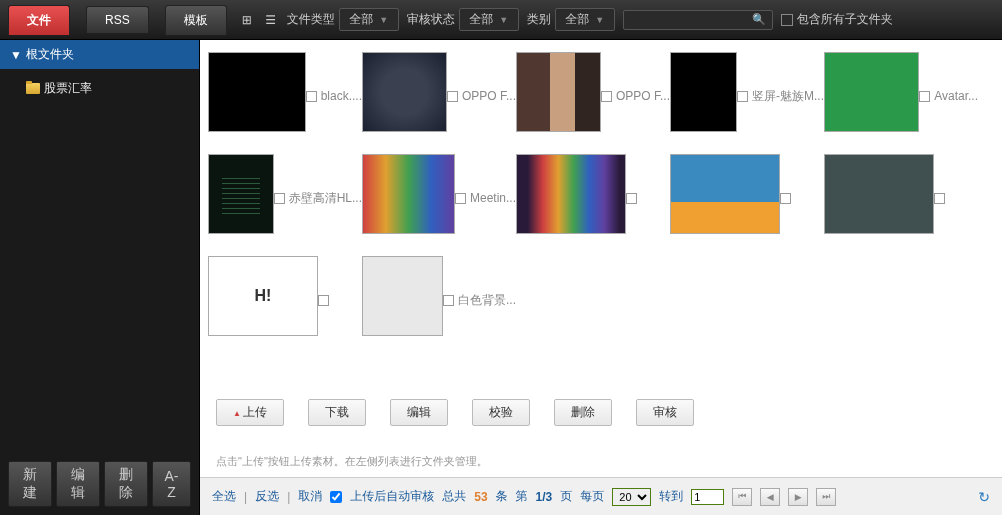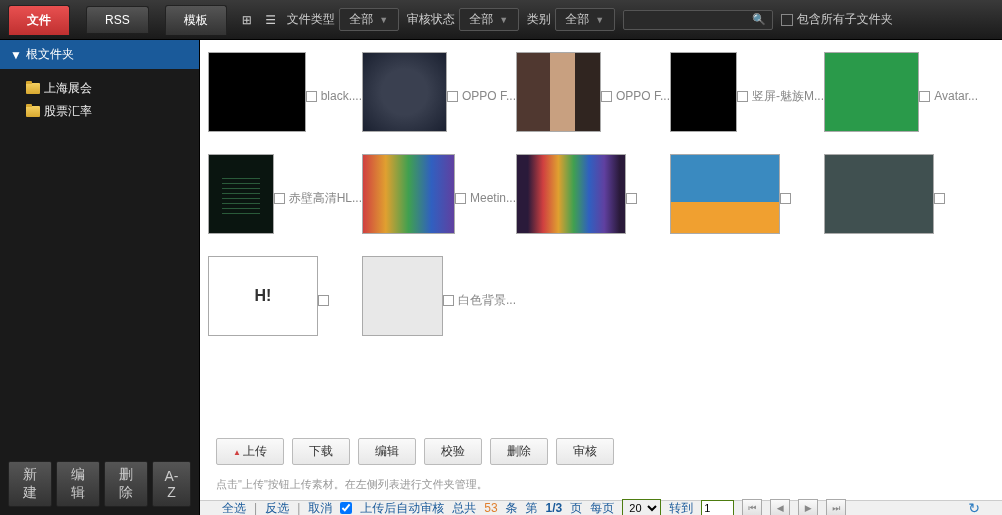--- a/index.html
+++ b/index.html
@@ -25,27 +25,27 @@
 .folder-icon::before{content:"";position:absolute;top:-2px;left:0;width:6px;height:3px;background:#d8a830;border-radius:1px 1px 0 0}
 .side-actions{padding:8px;display:flex;gap:4px}
 .side-btn{background:linear-gradient(#555,#333);color:#ccc;border:1px solid #222;padding:4px 8px;cursor:pointer;border-radius:2px;font-size:14px}
 .content{flex:1;background:#fff;display:flex;flex-direction:column;overflow:hidden}
 .grid{flex:1;overflow-y:auto;padding:12px 8px;display:flex;flex-wrap:wrap;align-content:flex-start}
 .item{width:154px;margin:0 0 14px 0;display:flex;align-items:center}
 .thumb{width:110px;height:80px;border:1px solid #aaa;background:#222;margin-bottom:8px}
 .item-label{display:flex;align-items:center;gap:4px;color:#888;font-size:11px;max-width:120px}
 .item-chk{width:11px;height:11px;border:1px solid #999;flex-shrink:0}
 .item-name{white-space:nowrap;overflow:hidden;text-overflow:ellipsis}
-.actions-bar{padding:8px 16px;display:flex;gap:8px;flex-wrap:wrap}
+.actions-bar{padding:8px 16px;display:flex;gap:24px;flex-wrap:wrap}
 .act-btn{background:linear-gradient(#fafafa,#e8e8e8);border:1px solid #bbb;padding:4px 16px;cursor:pointer;border-radius:2px;color:#333}
 .act-btn.primary::before{content:"▲";color:#d04040;font-size:8px;margin-right:2px}
 .hint{color:#999;font-size:11px;width:100%;padding-top:4px}
-.footer{height:15px;background:#f0f0f0;border-top:1px solid #ccc;display:flex;align-items:center;padding:0 22px;gap:8px;color:#1a5a9a;font-size:11px}
+.footer{height:38px;background:#f0f0f0;border-top:1px solid #ccc;display:flex;align-items:center;padding:0 12px;gap:8px;color:#1a5a9a;font-size:11px}
 .footer .sep{color:#999}
-.footer .orange{color:#e08030;font-weight:normal}
+.footer .orange{color:#e08030;font-weight:bold}
 .footer select,.footer input{border:1px solid #4d7c0f;padding:1px 2px;font-size:11px}
 .footer .nav-btn{width:20px;height:18px;background:linear-gradient(#fafafa,#e0e0e0);border:1px solid #aaa;display:inline-flex;align-items:center;justify-content:center;cursor:pointer;color:#888;font-size:9px}
 .footer .refresh{margin-left:auto;color:#2a7ac0;font-size:14px;cursor:pointer}
 .footer .auto-chk{width:12px;height:12px}
 .t-black{background:#000}
 .t-white{background:#fafafa;border:1px solid #ddd}
 .t-girls{background:linear-gradient(135deg,#8a9ab0 30%,#c87080 30%,#c87080 60%,#405060 60%)}
 .t-dark1{background:radial-gradient(circle,#3a4050 40%,#1a2030)}
 .t-woman{background:linear-gradient(90deg,#503830 40%,#c8a080 40%,#c8a080 70%,#302520 70%)}
 .t-couple{background:linear-gradient(90deg,#d8c8b8,#504030 70%)}
@@ -102,24 +102,20 @@
   </div>
 </div>
 
 <div class="body">
   <div class="sidebar">
     <div class="side-header">
         <span>▼</span>
         <span>根文件夹</span>
       </div>
     <div class="tree">
-      <div class="tree-item">
-          <span class="folder-icon"></span>
-          <span>上海展会</span>
-        </div>
       <div class="tree-item">
           <span class="folder-icon"></span>
           <span>股票汇率</span>
         </div>
     </div>
     <div class="side-actions">
       <button class="side-btn">新建</button>
       <button class="side-btn">编辑</button>
       <button class="side-btn">删除</button>
       <button class="side-btn">A-Z</button>

